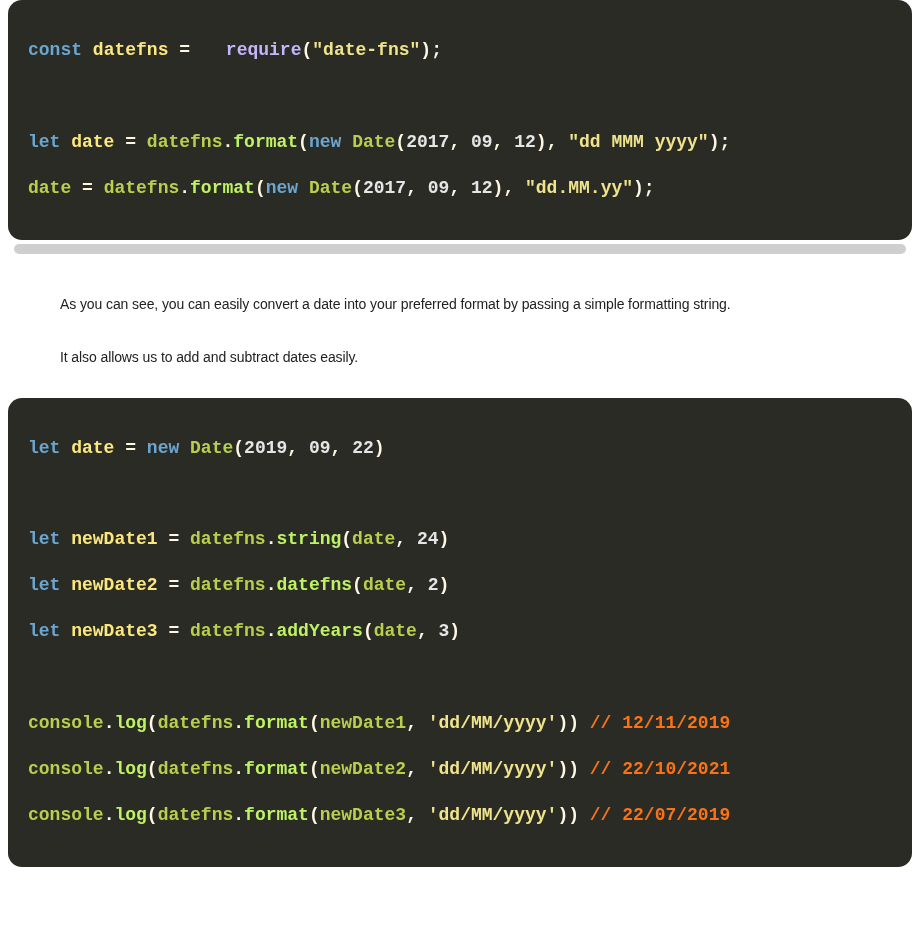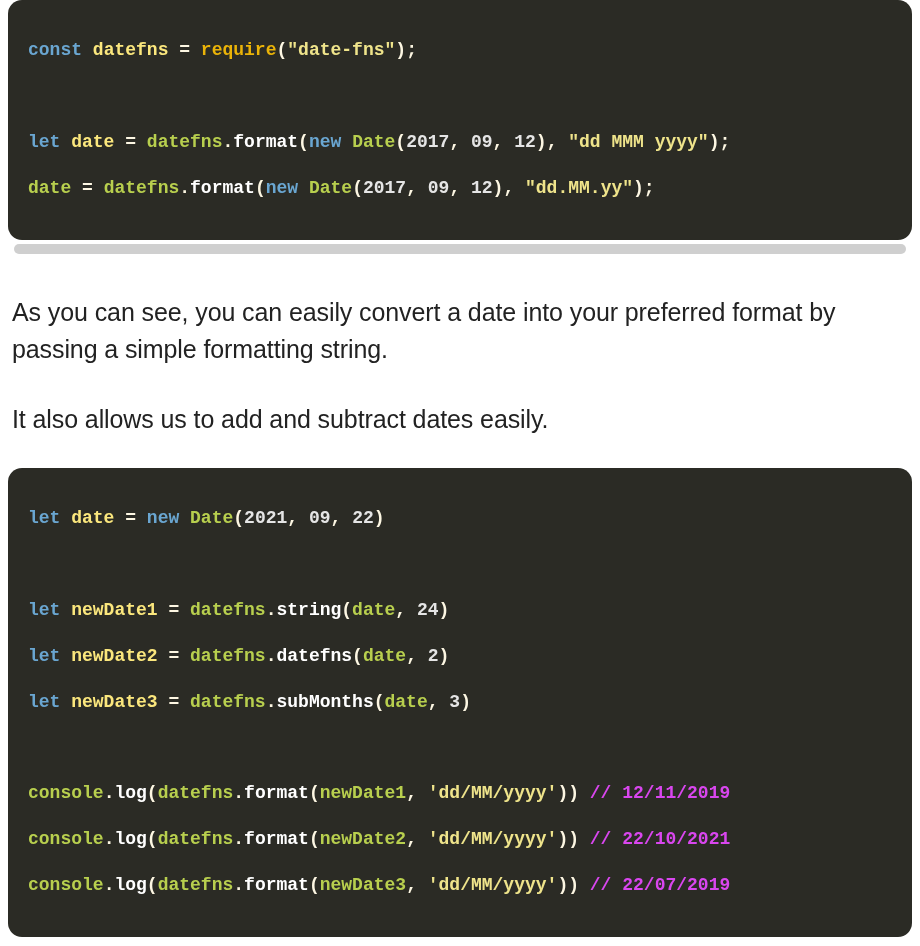--- a/index.html
+++ b/index.html
@@ -28,56 +28,57 @@
     .code-block::-webkit-scrollbar { height: 10px; }
     .code-block::-webkit-scrollbar-track { background: transparent; }
     .code-block::-webkit-scrollbar-thumb { background: #bdbdbd; border-radius: 5px; }
     .scroll-shadow {
       height: 10px;
       margin: 4px 6px 0 6px;
       background: #cfcfcf;
       border-radius: 5px;
     }
     .prose {
-      font-size: 25px;
+      font-size: 14px;
       line-height: 1.5;
       color: #222;
       padding: 32px 12px 4px 12px;
       letter-spacing: -0.1px;
+      margin-left: 48px;
     }
     .prose.p2 { padding-top: 28px; padding-bottom: 30px; }
 
     
     .kw   { color: #6aa6d1; }   
     .id1  { color: #fbe77d; }   
     .idg  { color: #b8cf4e; }   
-    .fn   { color: #ffffff; }   
-    .req  { color: #eab308; }   
+    .fn   { color: #bef264; }   
+    .req  { color: #c4b5fd; margin-left: 25px; }   
     .pun  { color: #fdf7e3; }   
     .num  { color: #e5e5e5; }   
     .str  { color: #efe48b; }   
-    .cmt  { color: #d946ef; }   
+    .cmt  { color: #f97316; }   
   </style>
 </head>
 <body>
 
 <div class="code-block-wrap">
   <div class="code-block"><span><span class="kw">const</span> <span class="id1">datefns</span><span class="pun"> = </span><span class="req">require</span><span class="pun">(</span><span class="str">"date-fns"</span><span class="pun">)</span><span class="pun">;</span></span>
 <span></span>
 <span><span class="kw">let</span> <span class="id1">date</span><span class="pun"> = </span><span class="idg">datefns</span><span class="pun">.</span><span class="fn">format</span><span class="pun">(</span><span class="kw">new</span> <span class="idg">Date</span><span class="pun">(</span><span class="num">2017</span><span class="pun">,</span><span class="num"> 09</span><span class="pun">,</span><span class="num"> 12</span><span class="pun">)</span><span class="pun">,</span><span class="str"> "dd MMM yyyy"</span><span class="pun">)</span><span class="pun">;</span></span>
 <span><span class="idg">date</span><span class="pun"> = </span><span class="idg">datefns</span><span class="pun">.</span><span class="fn">format</span><span class="pun">(</span><span class="kw">new</span> <span class="idg">Date</span><span class="pun">(</span><span class="num">2017</span><span class="pun">,</span><span class="num"> 09</span><span class="pun">,</span><span class="num"> 12</span><span class="pun">)</span><span class="pun">,</span><span class="str"> "dd.MM.yy"</span><span class="pun">)</span><span class="pun">;</span></span></div>
   <div class="scroll-shadow"></div>
 </div>
 
 <p class="prose">As you can see, you can easily convert a date into your preferred format by passing a simple formatting string.</p>
 <p class="prose p2">It also allows us to add and subtract dates easily.</p>
 
 <div class="code-block-wrap">
-  <div class="code-block"><span><span class="kw">let</span> <span class="id1">date</span><span class="pun"> = </span><span class="kw">new</span> <span class="idg">Date</span><span class="pun">(</span><span class="num">2021</span><span class="pun">,</span><span class="num"> 09</span><span class="pun">,</span><span class="num"> 22</span><span class="pun">)</span></span>
+  <div class="code-block"><span><span class="kw">let</span> <span class="id1">date</span><span class="pun"> = </span><span class="kw">new</span> <span class="idg">Date</span><span class="pun">(</span><span class="num">2019</span><span class="pun">,</span><span class="num"> 09</span><span class="pun">,</span><span class="num"> 22</span><span class="pun">)</span></span>
 <span></span>
 <span><span class="kw">let</span> <span class="id1">newDate1</span><span class="pun"> = </span><span class="idg">datefns</span><span class="pun">.</span><span class="fn">string</span><span class="pun">(</span><span class="idg">date</span><span class="pun">,</span><span class="num"> 24</span><span class="pun">)</span></span>
 <span><span class="kw">let</span> <span class="id1">newDate2</span><span class="pun"> = </span><span class="idg">datefns</span><span class="pun">.</span><span class="fn">datefns</span><span class="pun">(</span><span class="idg">date</span><span class="pun">,</span><span class="num"> 2</span><span class="pun">)</span></span>
-<span><span class="kw">let</span> <span class="id1">newDate3</span><span class="pun"> = </span><span class="idg">datefns</span><span class="pun">.</span><span class="fn">subMonths</span><span class="pun">(</span><span class="idg">date</span><span class="pun">,</span><span class="num"> 3</span><span class="pun">)</span></span>
+<span><span class="kw">let</span> <span class="id1">newDate3</span><span class="pun"> = </span><span class="idg">datefns</span><span class="pun">.</span><span class="fn">addYears</span><span class="pun">(</span><span class="idg">date</span><span class="pun">,</span><span class="num"> 3</span><span class="pun">)</span></span>
 <span></span>
 <span><span class="idg">console</span><span class="pun">.</span><span class="fn">log</span><span class="pun">(</span><span class="idg">datefns</span><span class="pun">.</span><span class="fn">format</span><span class="pun">(</span><span class="idg">newDate1</span><span class="pun">,</span><span class="str"> 'dd/MM/yyyy'</span><span class="pun">)</span><span class="pun">)</span><span class="cmt"> // 12/11/2019</span></span>
 <span><span class="idg">console</span><span class="pun">.</span><span class="fn">log</span><span class="pun">(</span><span class="idg">datefns</span><span class="pun">.</span><span class="fn">format</span><span class="pun">(</span><span class="idg">newDate2</span><span class="pun">,</span><span class="str"> 'dd/MM/yyyy'</span><span class="pun">)</span><span class="pun">)</span><span class="cmt"> // 22/10/2021</span></span>
 <span><span class="idg">console</span><span class="pun">.</span><span class="fn">log</span><span class="pun">(</span><span class="idg">datefns</span><span class="pun">.</span><span class="fn">format</span><span class="pun">(</span><span class="idg">newDate3</span><span class="pun">,</span><span class="str"> 'dd/MM/yyyy'</span><span class="pun">)</span><span class="pun">)</span><span class="cmt"> // 22/07/2019</span></span></div>
 </div>
 
 </body></html>

